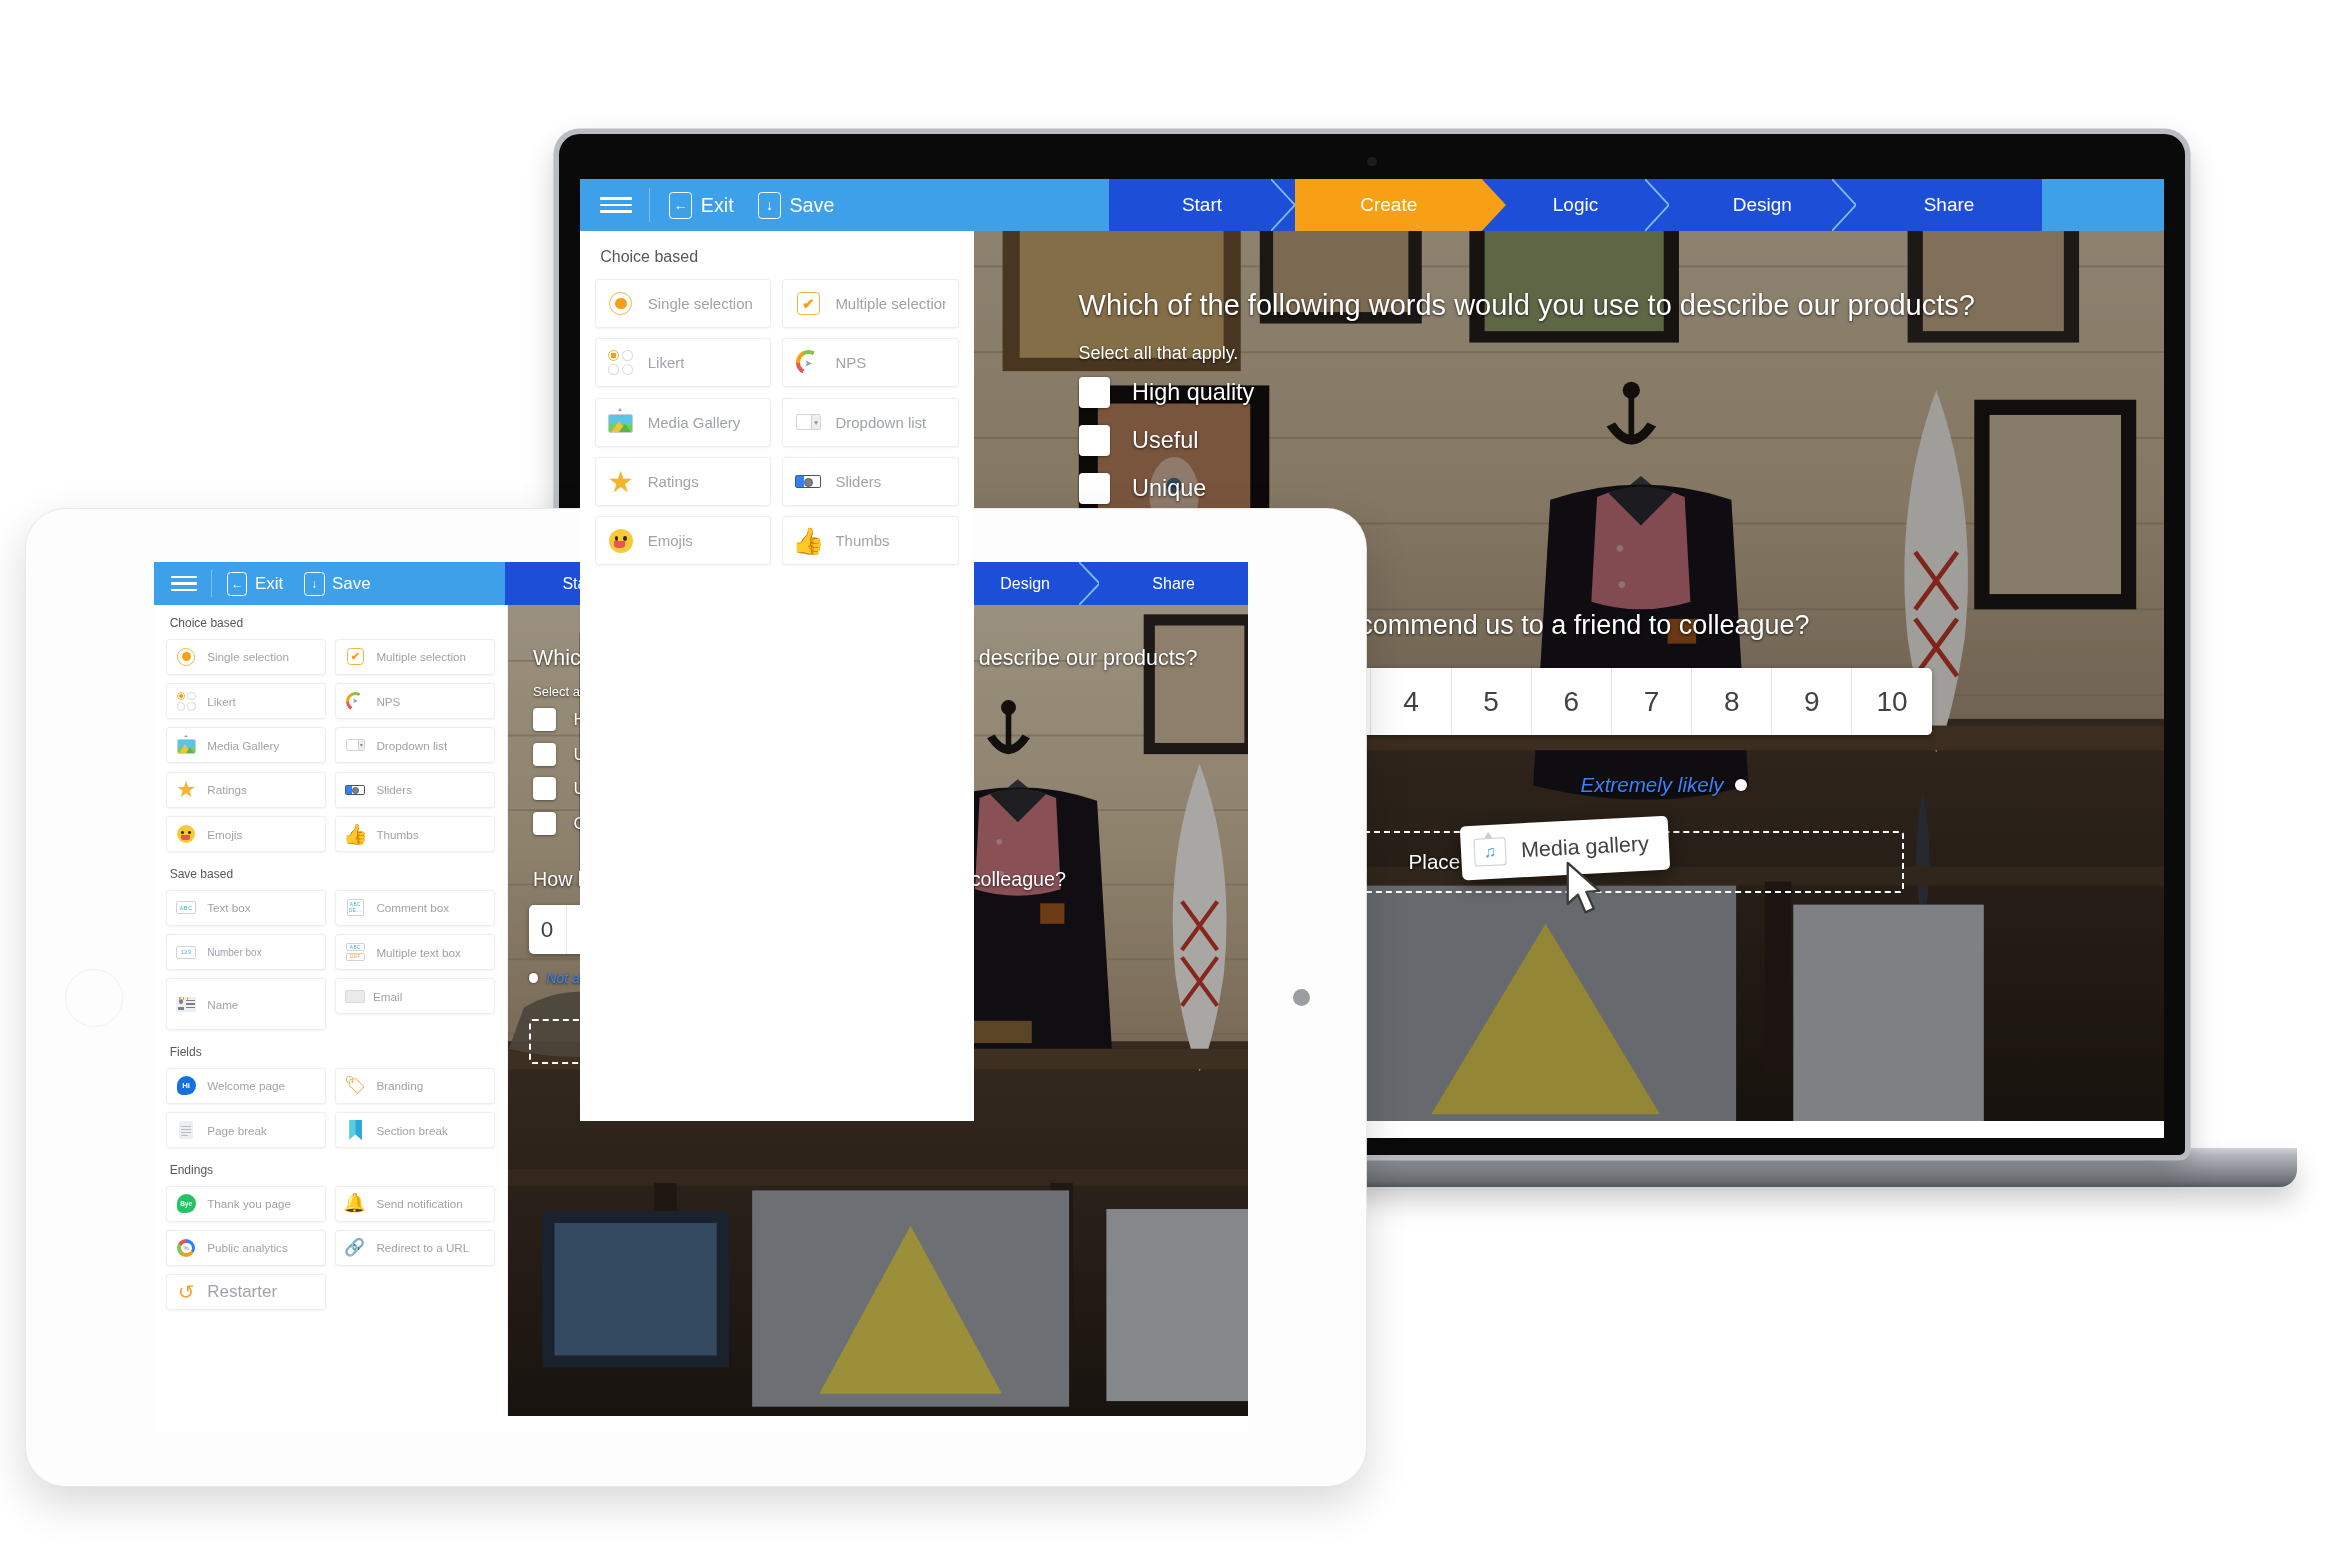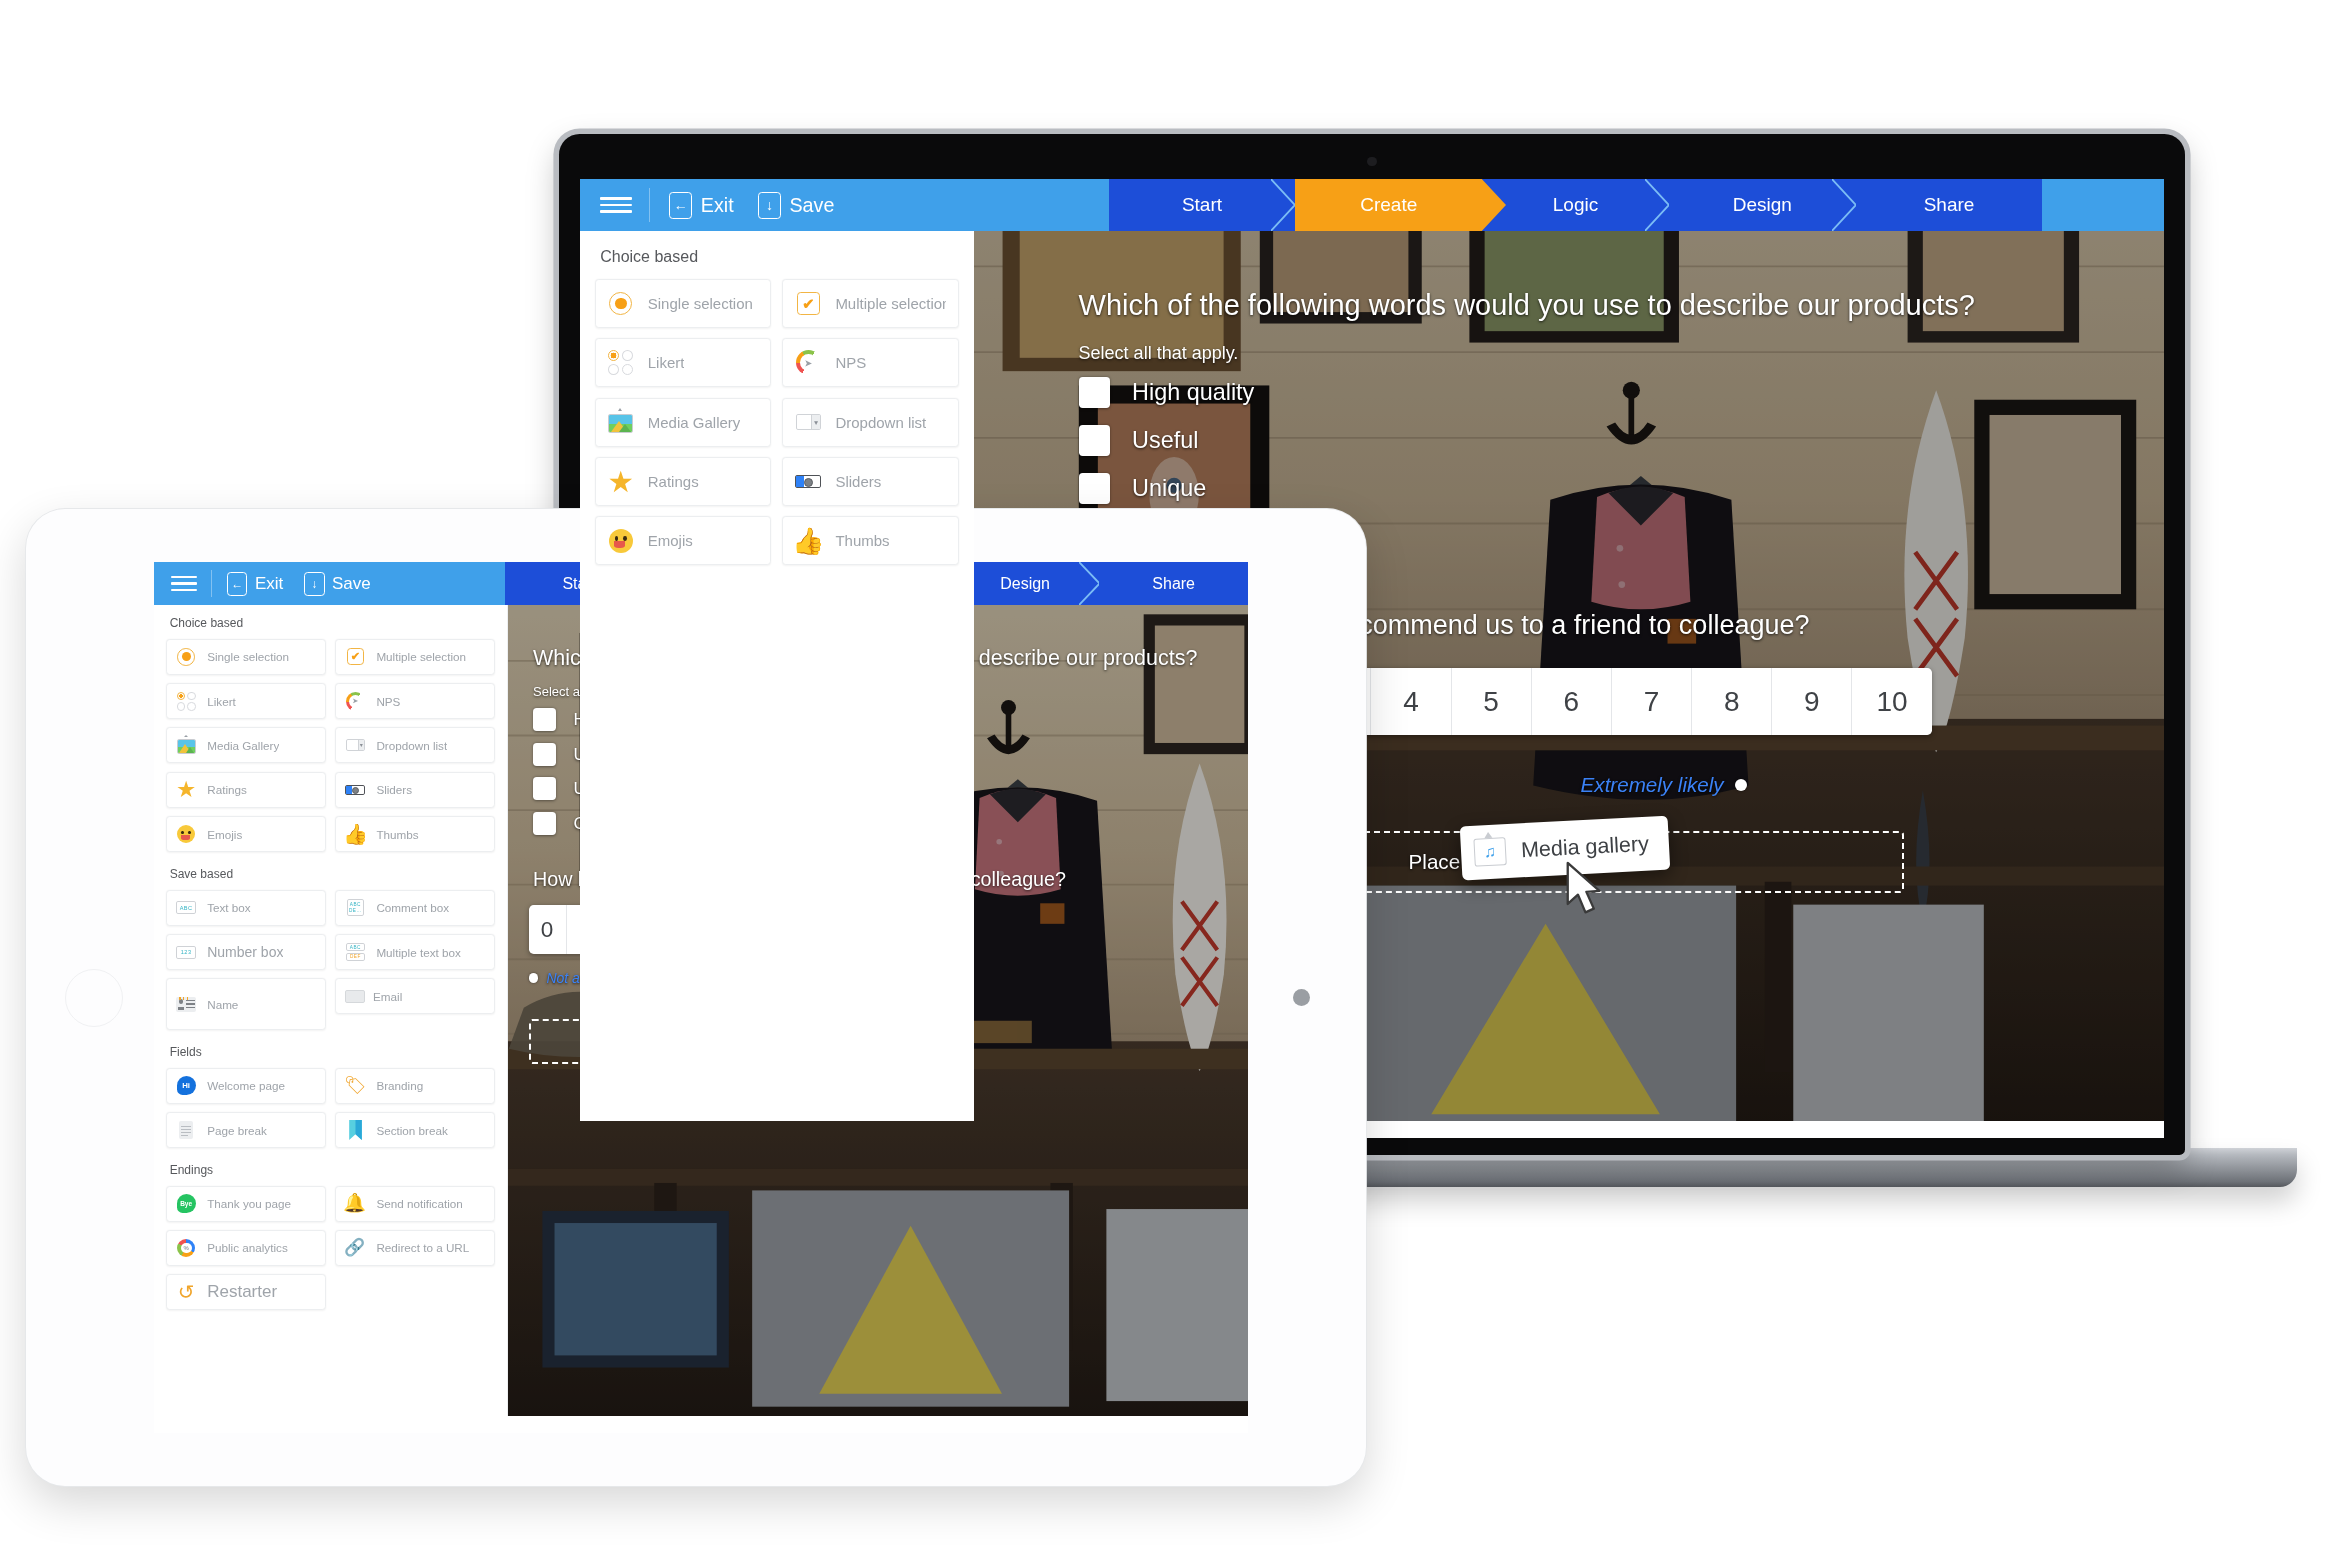--- a/index.html
+++ b/index.html
@@ -582,21 +582,21 @@
         <span>ABC</span>
                           <span style="color:#35b4c4;">DE…</span>
                         </span>
                       </span>
                       <span class="sb-label" style="font-size: 11.7px;">Comment box</span>
                     </div>
                     <div class="sb-item" style="height: 36px; padding: 0px 8.4px; gap: 10.3px;">
                       <span class="sb-ico" style="width:21.5px;height:21.5px;">
                         <span class="i-abc" style="width:20px;height:13px;font-size:5.6px;">123</span>
                       </span>
-                      <span class="sb-label" style="font-size: 14px;">Number box</span>
+                      <span class="sb-label" style="font-size: 10px;">Number box</span>
                     </div>
                     <div class="sb-item" style="height: 36px; padding: 0px 8.4px; gap: 10.3px;">
                       <span class="sb-ico" style="width:21.5px;height:21.5px;">
                         <span style="display:flex;flex-direction:column;gap:1.3px;">
         <span class="i-abc" style="width:19px;height:8.2px;font-size:4.7px;">ABC</span>
         <span class="i-abc r2" style="width:19px;height:8.2px;font-size:4.7px;color:#f0a52c;">DEF</span>
                         </span>
                       </span>
                       <span class="sb-label" style="font-size: 11.7px;">Multiple text box</span>
                     </div>

